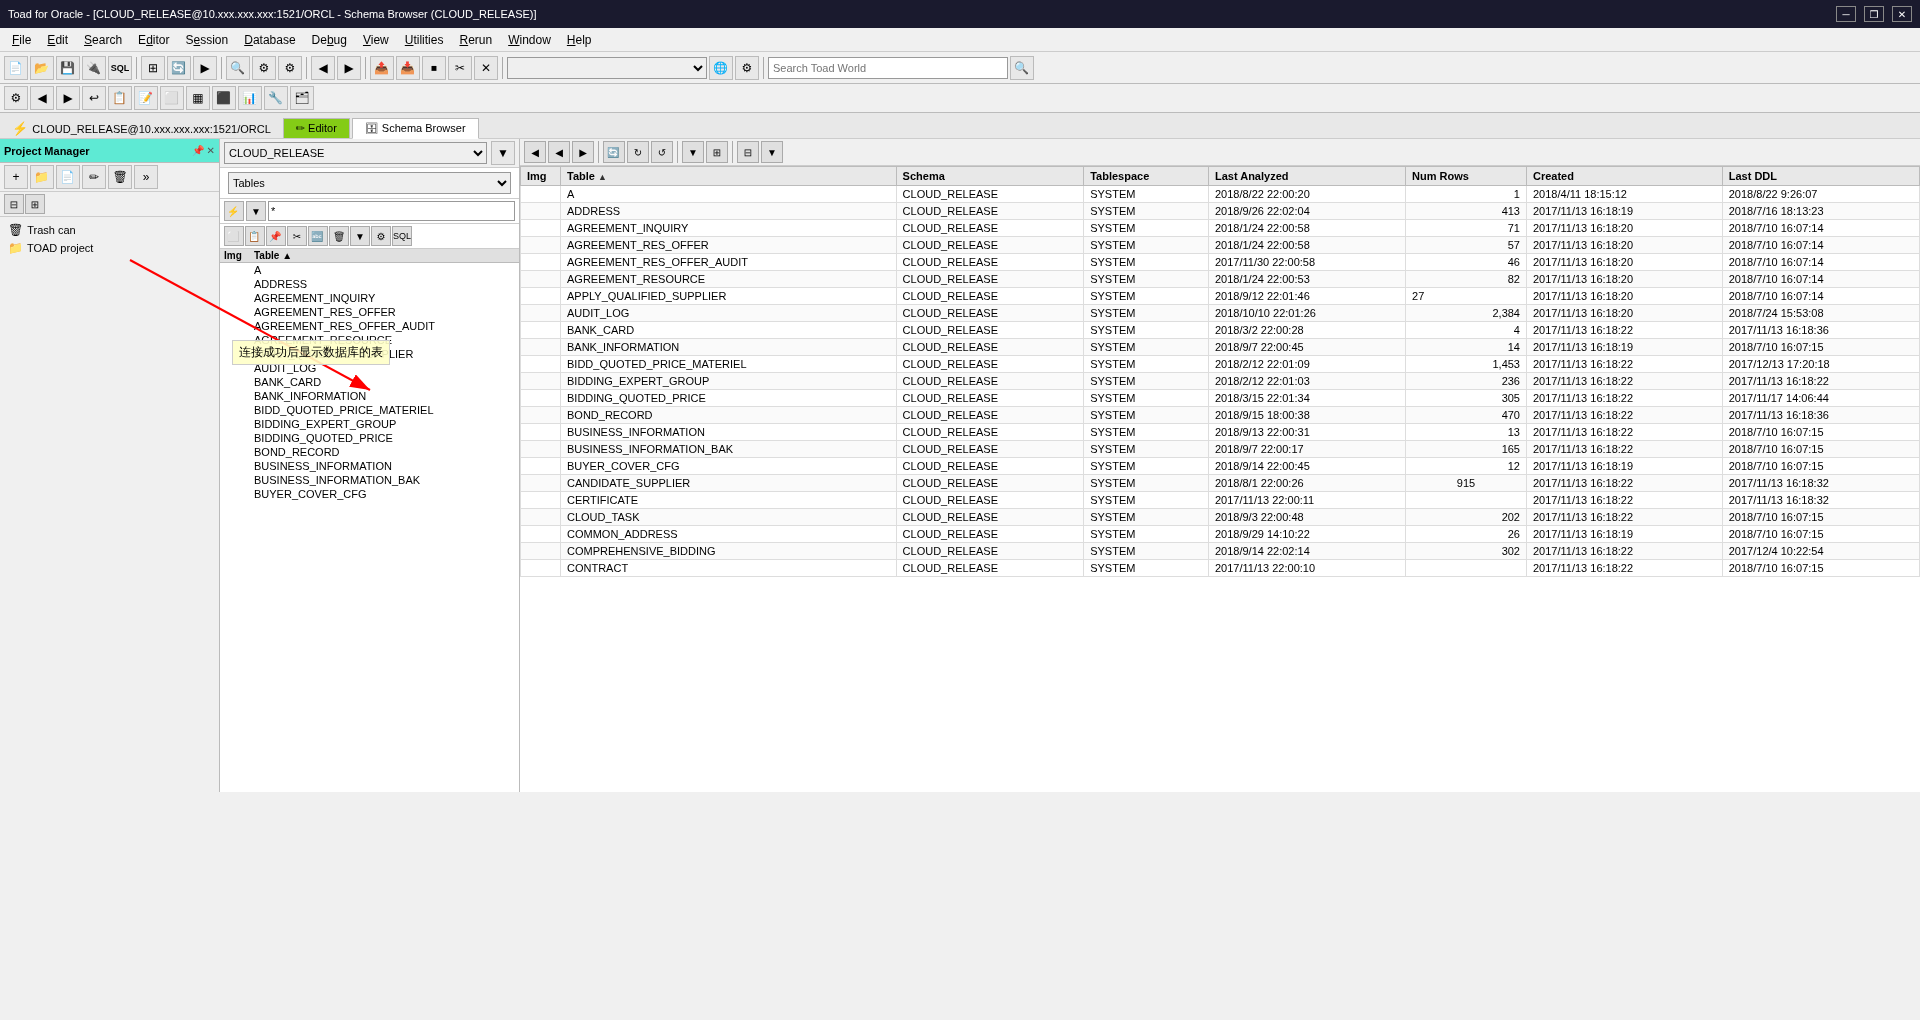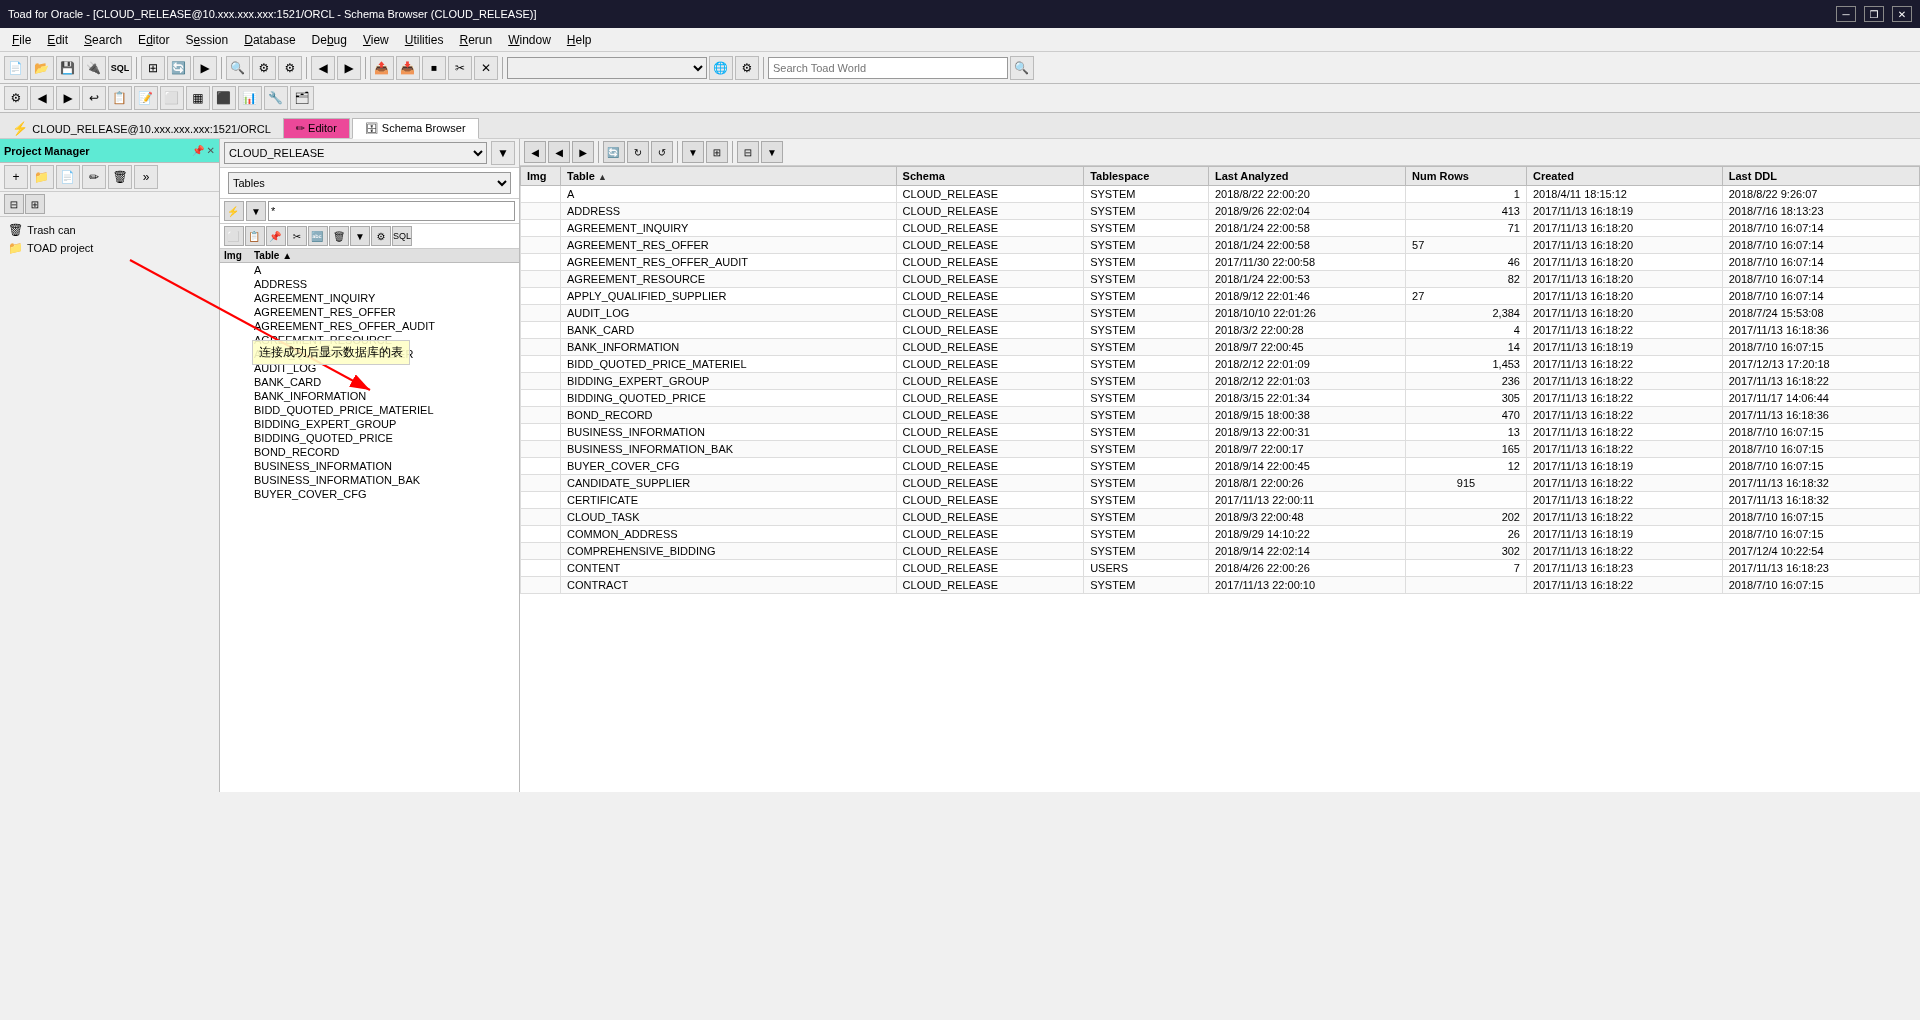--- a/index.html
+++ b/index.html
@@ -18,21 +18,21 @@
     
     .toolbar { background: #f0f0f0; border-bottom: 1px solid #bbb; display: flex; align-items: center; padding: 2px 4px; gap: 2px; min-height: 32px; flex-wrap: wrap; }
     .tool-btn { background: #e8e8e8; border: 1px solid #bbb; width: 24px; height: 24px; display: flex; align-items: center; justify-content: center; cursor: pointer; font-size: 12px; }
     .tool-separator { width: 1px; height: 22px; background: #aaa; margin: 0 2px; }
     .search-box-toolbar { display: flex; align-items: center; }
     .workspace-select { width: 200px; height: 22px; font-size: 11px; border: 1px solid #999; }
     .search-toad { width: 240px; height: 22px; font-size: 11px; border: 1px solid #999; padding: 0 4px; }
 
     
     .tab-bar { background: #e8e8e8; height: 26px; display: flex; align-items: flex-end; padding-left: 4px; border-bottom: 1px solid #ccc; }
-    .tab { padding: 3px 12px; border: 1px solid #bbb; border-bottom: none; background: #ec4899; cursor: pointer; font-size: 11px; margin-right: 2px; }
+    .tab { padding: 3px 12px; border: 1px solid #bbb; border-bottom: none; background: #84cc16; cursor: pointer; font-size: 11px; margin-right: 2px; }
     .tab.active { background: #fff; border-bottom: 1px solid #fff; position: relative; bottom: -1px; }
 
     
     .main-layout { display: flex; flex: 1; height: calc(1020px - 28px - 24px - 32px - 32px - 26px - 22px - 26px - 24px); }
 
     
     .left-panel { width: 220px; background: #f0f0f0; border-right: 1px solid #bbb; display: flex; flex-direction: column; }
     .panel-header { background: #5eead4; height: 24px; display: flex; align-items: center; justify-content: space-between; padding: 0 4px; border-bottom: 1px solid #bbb; }
     .panel-title { font-size: 11px; font-weight: bold; }
     .panel-controls { display: flex; gap: 2px; }
@@ -380,21 +380,21 @@
         <td style="text-align:right;">71</td>
         <td>2017/11/13 16:18:20</td>
         <td>2018/7/10 16:07:14</td>
       </tr>
               <tr>
         <td></td>
         <td>AGREEMENT_RES_OFFER</td>
         <td>CLOUD_RELEASE</td>
         <td>SYSTEM</td>
         <td>2018/1/24 22:00:58</td>
-        <td style="text-align:left;">57</td>
+        <td style="text-align:right;">57</td>
         <td>2017/11/13 16:18:20</td>
         <td>2018/7/10 16:07:14</td>
       </tr>
               <tr>
         <td></td>
         <td>AGREEMENT_RES_OFFER_AUDIT</td>
         <td>CLOUD_RELEASE</td>
         <td>SYSTEM</td>
         <td>2017/11/30 22:00:58</td>
         <td style="text-align:right;">46</td>
@@ -563,30 +563,20 @@
       </tr>
               <tr>
         <td></td>
         <td>COMPREHENSIVE_BIDDING</td>
         <td>CLOUD_RELEASE</td>
         <td>SYSTEM</td>
         <td>2018/9/14 22:02:14</td>
         <td style="text-align:right;">302</td>
         <td>2017/11/13 16:18:22</td>
         <td>2017/12/4 10:22:54</td>
-      </tr>
-              <tr>
-        <td></td>
-        <td>CONTENT</td>
-        <td>CLOUD_RELEASE</td>
-        <td>USERS</td>
-        <td>2018/4/26 22:00:26</td>
-        <td style="text-align:right;">7</td>
-        <td>2017/11/13 16:18:23</td>
-        <td>2017/11/13 16:18:23</td>
       </tr>
               <tr>
         <td></td>
         <td>CONTRACT</td>
         <td>CLOUD_RELEASE</td>
         <td>SYSTEM</td>
         <td>2017/11/13 22:00:10</td>
         <td style="text-align:right;"></td>
         <td>2017/11/13 16:18:22</td>
         <td>2018/7/10 16:07:15</td>
@@ -626,16 +616,16 @@
   <div class="annotation-overlay">
     <svg width="1920" height="1020" style="position:absolute;top:0;left:0;">
 
       <line x1="130" y1="260" x2="370" y2="390" stroke="#ff0000" stroke-width="2" marker-end="url(#arrowhead)"></line>
       <defs>
         <marker id="arrowhead" markerWidth="10" markerHeight="7" refX="10" refY="3.5" orient="auto">
           <polygon points="0 0, 10 3.5, 0 7" fill="#ff0000"></polygon>
         </marker>
       </defs>
     </svg>
-    <div style="position:absolute; left:252px; top:340px; background:rgba(255,255,200,0.9); border:1px solid #ccc; padding:3px 6px; font-size:12px; color:#000;">连接成功后显示数据库的表</div>
+    <div style="position:absolute; left:232px; top:340px; background:rgba(255,255,200,0.9); border:1px solid #ccc; padding:3px 6px; font-size:12px; color:#000;">连接成功后显示数据库的表</div>
   </div>
 
 </div>
 
 </body></html>

